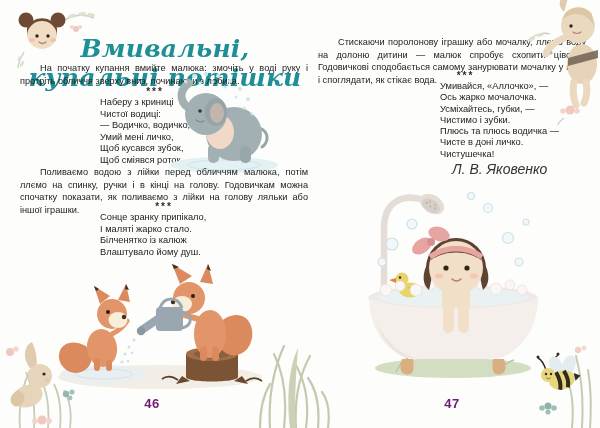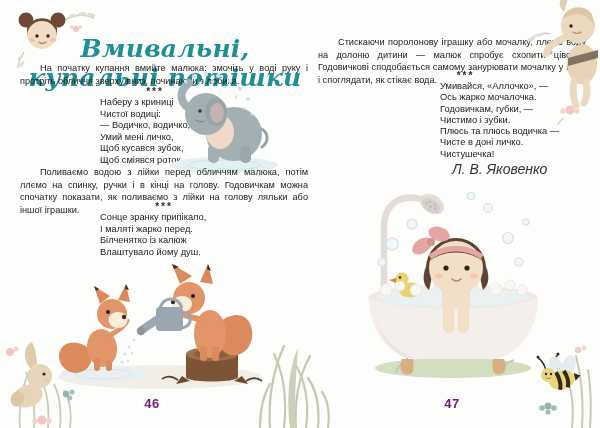--- a/index.html
+++ b/index.html
@@ -106,21 +106,21 @@
       </g>
     </svg>
   </div>
 
   <div class="abs para" style="left:20px;top:166px;width:288px;">Поливаємо водою з лійки перед обличчям малюка, потім ллємо на спинку, ручки і в кінці на голову. Годовичкам можна спочатку показати, як поливаємо з лійки на голову ляльки або іншої іграшки.</div>
 
   <div class="abs stars" style="left:20px;top:201px;width:288px;">***</div>
 
   <div class="abs poem" style="left:100px;top:212px;">
     <div>Сонце зранку припікало,</div>
-    <div>І маляті жарко перед.</div>
+    <div>І маляті жарко стало.</div>
     <div>Білченятко із калюж</div>
     <div>Влаштувало йому душ.</div>
   </div>
 
   <div class="abs" style="left:52px;top:250px;">
     <svg width="218" height="142" viewBox="0 0 218 142">
       <ellipse cx="108" cy="127" rx="102" ry="12" fill="#f2eee6"></ellipse>
       <ellipse cx="52" cy="124" rx="44" ry="9" fill="#e9eff1"></ellipse>
       <ellipse cx="52" cy="124" rx="28" ry="5" fill="none" stroke="#d7e4e8" stroke-width="1"></ellipse>
 
@@ -226,21 +226,21 @@
     </svg>
   </div>
 
   <div class="abs para" style="left:318px;top:36px;width:268px;">Стискаючи поролонову іграшку або мочалку, ллємо воду на долоню дитини — малюк спробує схопити цівочку. Годовичкові сподобається самому занурювати мочалку у воду і споглядати, як стікає вода.</div>
 
   <div class="abs stars" style="left:408px;top:70px;width:115px;">***</div>
 
   <div class="abs poem" style="left:408px;top:81px;line-height:11.3px;margin-left:32px;">
     <div>Умивайся, «Аллочко», —</div>
     <div>Ось жарко мочалочка.</div>
-    <div>Годовичкам, губки, —</div>
+    <div>Усміхайтесь, губки, —</div>
     <div>Чистимо і зубки.</div>
     <div>Плюсь та плюсь водичка —</div>
     <div>Чисте в доні личко.</div>
     <div>Чистушечка!</div>
   </div>
 
   <div class="abs author" style="left:452px;top:161px;">Л. В. Яковенко</div>
 
   <div class="abs" style="left:520px;top:0px;">
     <svg width="80" height="125" viewBox="0 0 80 125">

